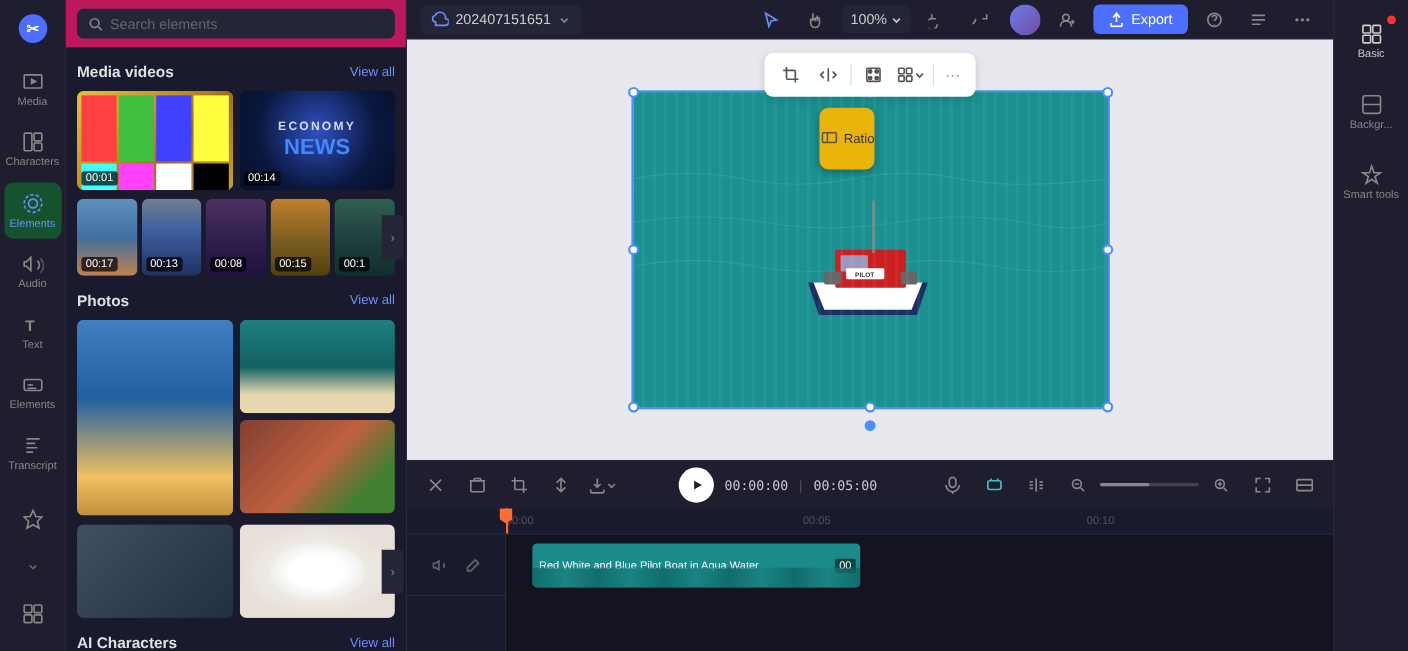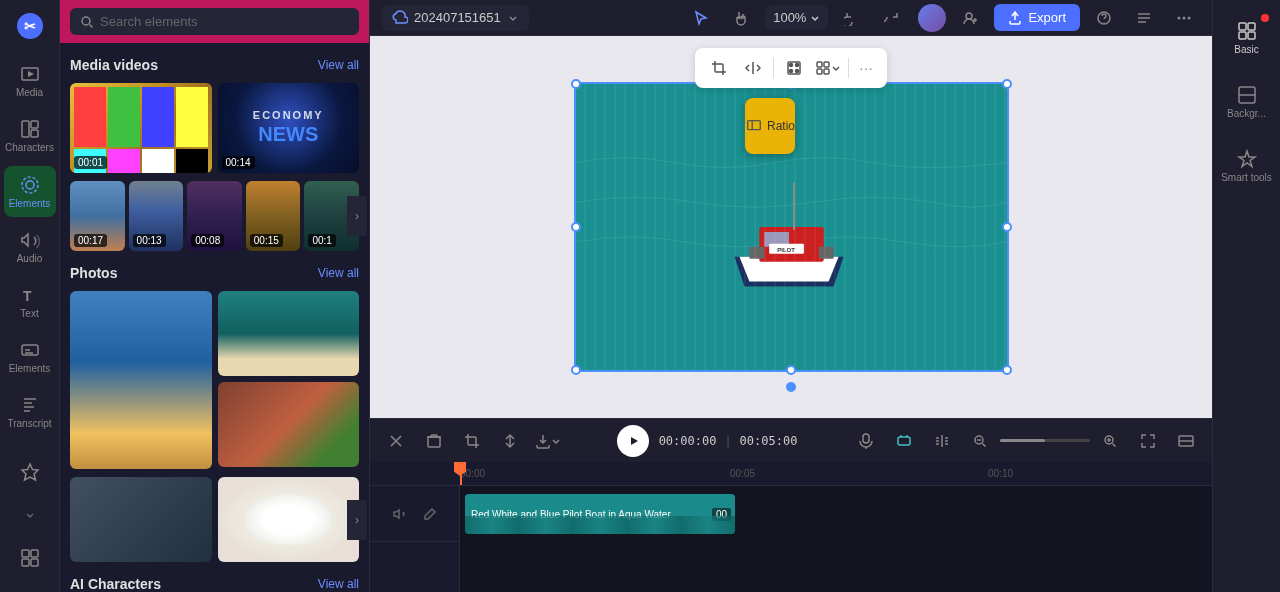--- a/index.html
+++ b/index.html
@@ -322,23 +322,23 @@
       color: #666; cursor: pointer; border-radius: 4px;
     }
     .timeline-main {
       flex: 1; position: relative; overflow: hidden;
     }
     .timeline-track-area {
       position: absolute; top: 0; left: 0; right: 0; bottom: 0;
     }
     .video-clip {
       position: absolute;
-      top: 8px; left: 5px;
+      top: 8px; left: 24px;
       height: 40px;
-      width: 270px;
+      width: 298px;
       background: #1a8a8a;
       border-radius: 4px;
       overflow: hidden;
       display: flex; align-items: center;
       cursor: pointer;
     }
     .clip-label {
       color: #fff; font-size: 10px; padding: 0 6px; white-space: nowrap;
       overflow: hidden; text-overflow: ellipsis; flex: 1;
     }

